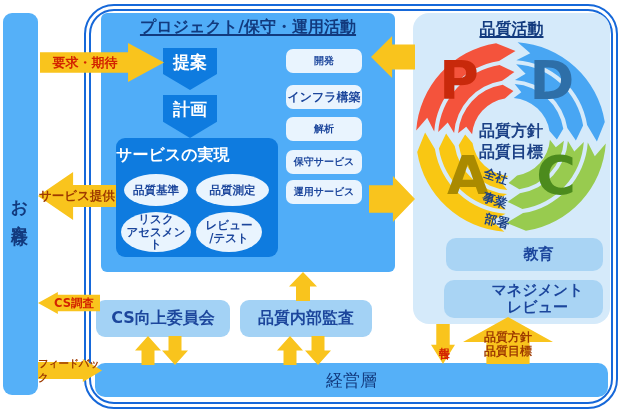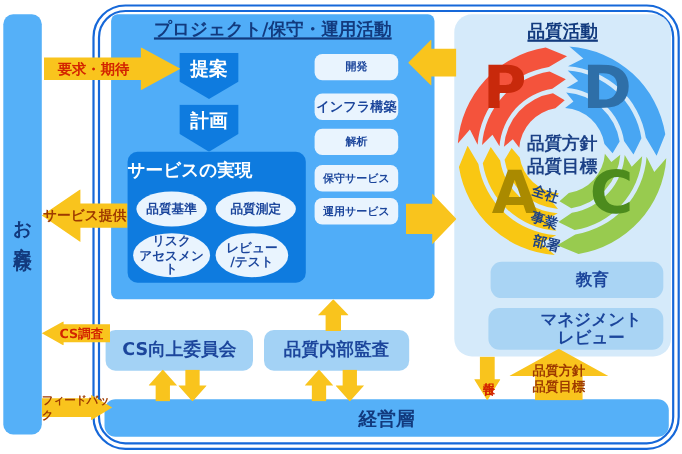--- a/index.html
+++ b/index.html
@@ -35,21 +35,21 @@
         justify-content:center;text-align:center;font-size:11.5px;font-weight:600;line-height:1.12;color:var(--navy-text);}
 
   .act-box{position:absolute;left:185px;width:76px;height:24px;background:var(--pale-box);border-radius:7px;
         display:flex;align-items:center;justify-content:center;font-size:10px;font-weight:600;color:var(--navy-text);}
 
   .qbox{position:absolute;background:var(--quality-box);border-radius:10px;display:flex;align-items:center;
         justify-content:center;text-align:center;font-size:15px;font-weight:600;line-height:1.15;color:var(--navy-text);padding-left:28px;}
   .cbox{position:absolute;background:var(--committee-box);border-radius:9px;display:flex;align-items:center;
         justify-content:center;font-size:16px;font-weight:600;color:var(--navy-text);z-index:2;}
   .mgmt-bar{position:absolute;left:95px;top:363px;width:513px;height:34px;background:var(--bar-blue);
-        border-radius:10px;display:flex;align-items:center;justify-content:center;font-size:17px;font-weight:700;
+        border-radius:10px;display:flex;align-items:center;justify-content:center;font-size:17px;font-weight:400;
         color:var(--title-navy);z-index:2;}
 
   
   .arrow{position:absolute;z-index:5;}
   .ar-shape{position:absolute;inset:0;background:var(--arrow-yellow);}
   .ar-label{position:absolute;inset:0;display:flex;align-items:center;justify-content:center;font-weight:bold;}
   .sh-demand{clip-path:polygon(0 24%,71% 24%,71% 0,100% 50%,71% 100%,71% 76%,0 76%);}
   .sh-service{clip-path:polygon(100% 27%,45% 27%,45% 0,0 50%,45% 100%,45% 73%,100% 73%);}
   .sh-q2p{clip-path:polygon(100% 20%,48% 20%,48% 0,0 50%,48% 100%,48% 80%,100% 80%);}
   .sh-p2q{clip-path:polygon(0 20%,52% 20%,52% 0,100% 50%,52% 100%,52% 80%,0 80%);}

